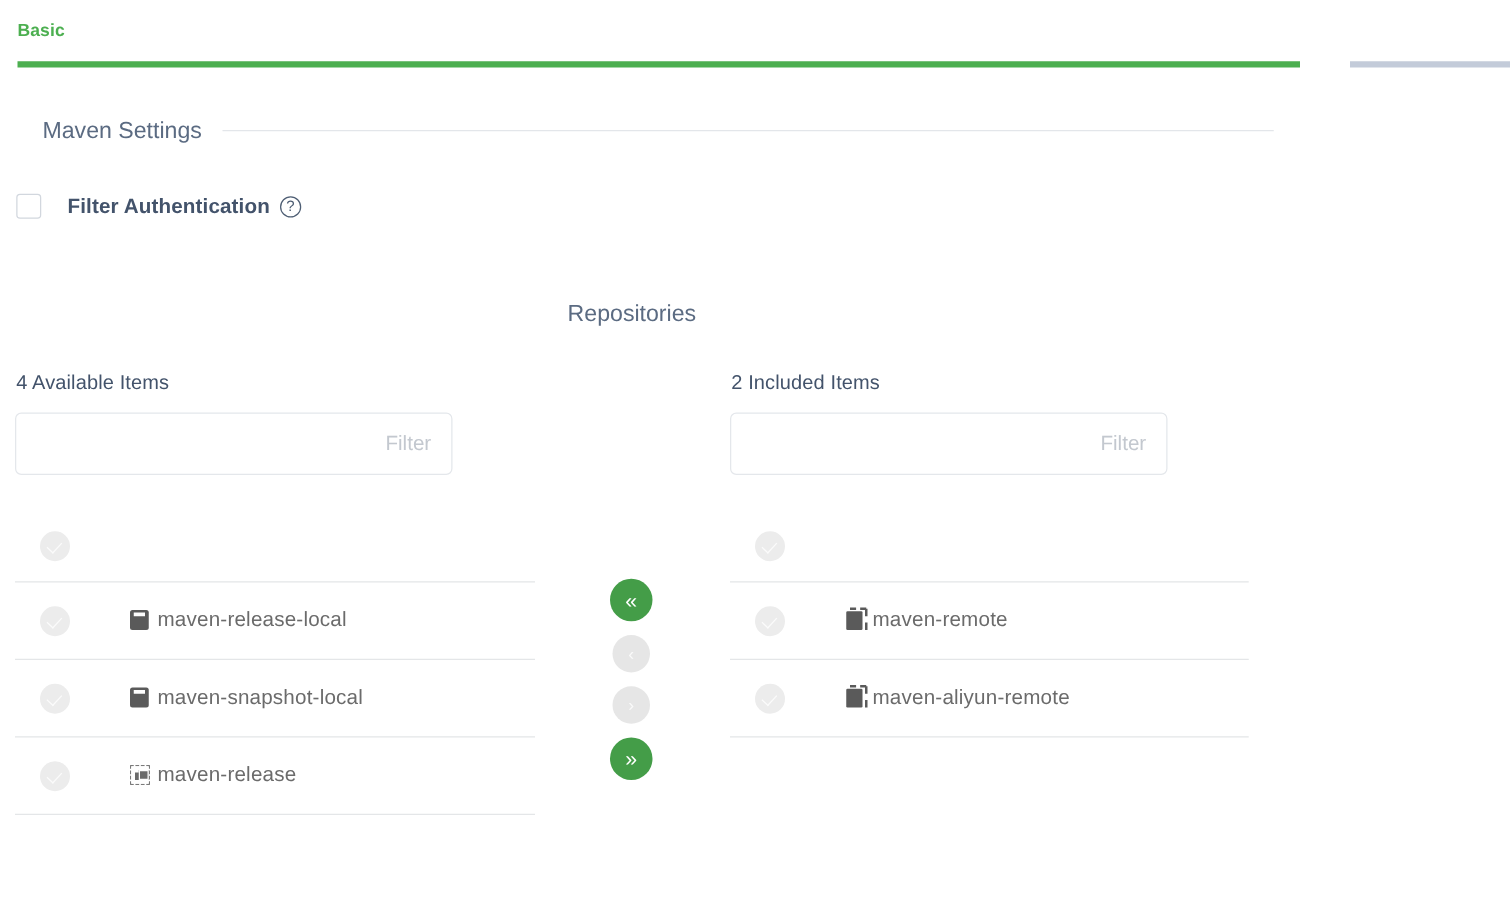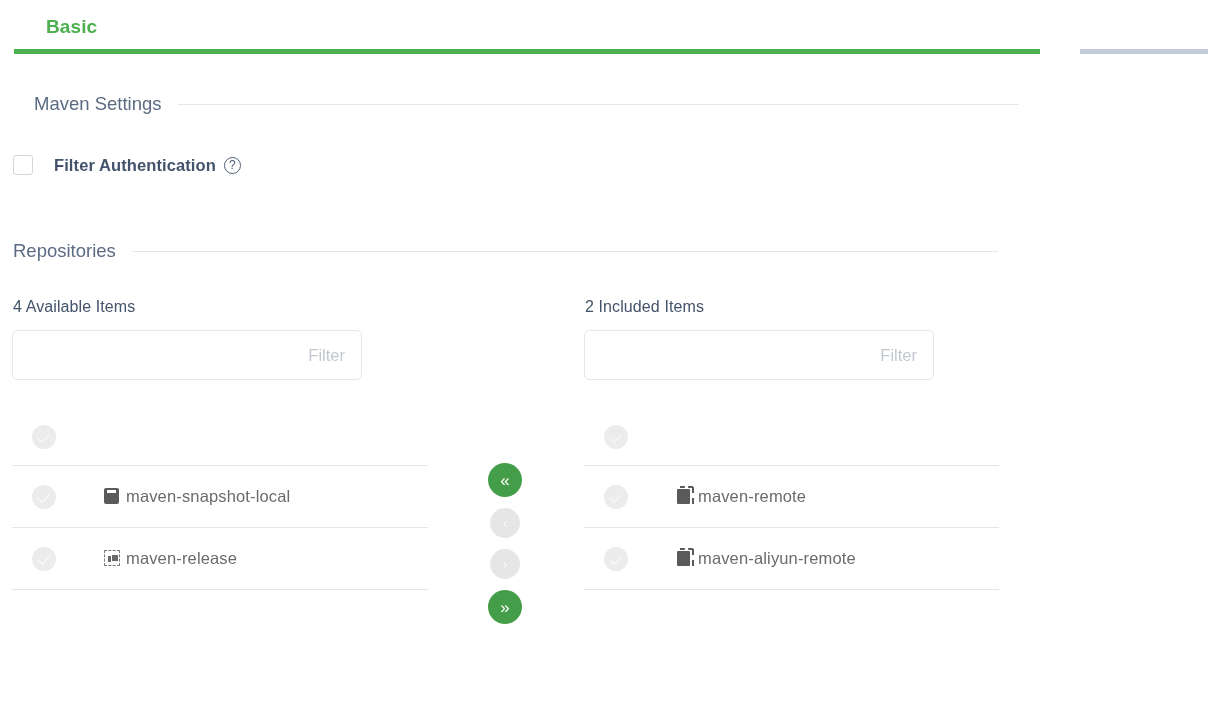--- a/index.html
+++ b/index.html
@@ -17,25 +17,24 @@
     height: 54px;
     width: 1208px;
   }
   .tab {
     position: absolute;
     top: 0;
     height: 54px;
     display: flex;
     align-items: flex-start;
     padding-top: 16px;
-    font-size: 19px;
+    font-size: 14px;
     letter-spacing: .1px;
     cursor: pointer;
     user-select: none;
-    margin-left: 32px;
   }
   .tab-basic { left: 14px; }
   .tab-basic .tab-label { color: #4CAF50; font-weight: 600; }
   .tab-advanced { right: 0px; padding-right: 37px; }
   .tab-advanced .tab-label { color: #43536b; font-weight: 600; }
 
   .tab-underline {
     position: absolute;
     height: 5px;
     bottom: 0;
@@ -66,21 +65,21 @@
     white-space: nowrap;
   }
   .section-rule {
     flex: 1;
     height: 1px;
     background: #e3e6ea;
     margin-left: 16px;
   }
 
   #sec-maven { top: 93px; margin-left: 21px; }
-  #sec-repos { top: 240px; }
+  #sec-repos { top: 240px; flex-direction: column; }
 
   
   .force-auth {
     position: absolute;
     left: 13px;
     top: 152px;
     display: flex;
     align-items: center;
     height: 26px;
   }
@@ -298,20 +297,27 @@
   <span class="section-rule"></span>
 </div>
 
 <div class="col col-left">
   <div class="col-count">4 Available Items</div>
   <input class="filter-input" type="text" placeholder="Filter" style="">
   <div class="list" id="available-list">
     <div class="list-row header-row">
       <span class="row-check"></span>
     </div>
+  <div class="list-row">
+        <span class="row-check"></span>
+        <span class="row-icon">
+          <span class="icon-local" style="position: absolute;"></span>
+        </span>
+        <span class="row-label">maven-release-local</span>
+      </div>
       <div class="list-row">
         <span class="row-check"></span>
         <span class="row-icon">
           <span class="icon-local" style="position: absolute;"></span>
         </span>
         <span class="row-label">maven-snapshot-local</span>
       </div>
       <div class="list-row">
         <span class="row-check"></span>
         <span class="row-icon">

